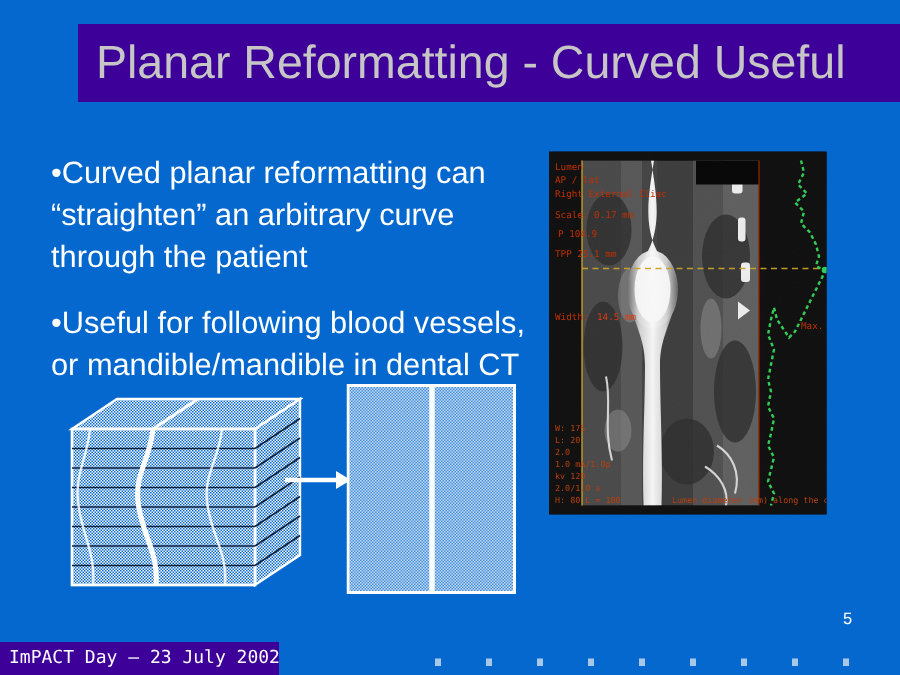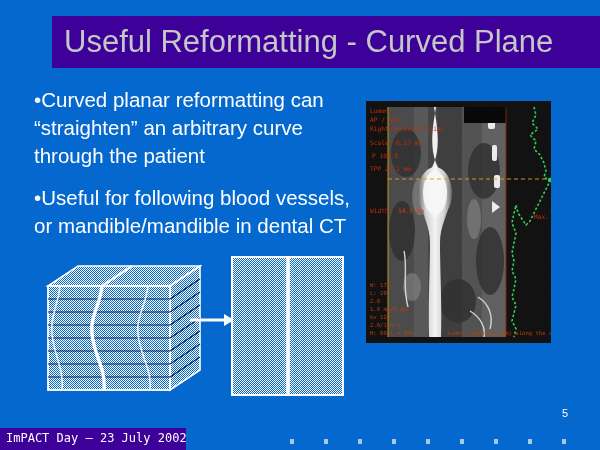--- a/index.html
+++ b/index.html
@@ -42,21 +42,21 @@
   #body-text {
     position: absolute;
     left: 34px;
     top: 86px;
     width: 330px;
     color: #ffffff;
     font-size: 20.5px;
     line-height: 28px;
   }
   .bullet-para {
-    margin: 0 0 14px 0;
+    margin: 16px 0 14px 0;
   }
 
   
   #stack-diagram {
     position: absolute;
     left: 30px;
     top: 264px;
     width: 172px;
     height: 132px;
   }
@@ -129,21 +129,21 @@
     background: #a8c8e8;
     top: 0px;
   }
 </style>
 </head>
 <body>
 
 <div id="slide">
 
   <div id="title-banner">
-    <div id="title-text">Useful Reformatting - Curved Plane</div>
+    <div id="title-text">Planar Reformatting - Curved Useful</div>
   </div>
 
   <div id="body-text">
     <p class="bullet-para">•Curved planar reformatting can “straighten” an arbitrary curve through the patient</p>
     <p class="bullet-para">•Useful for following blood vessels, or mandible/mandible in dental CT</p>
   </div>
 
   <div id="stack-diagram">
     <svg width="172" height="132" viewBox="0 0 172 132">
       <defs>

